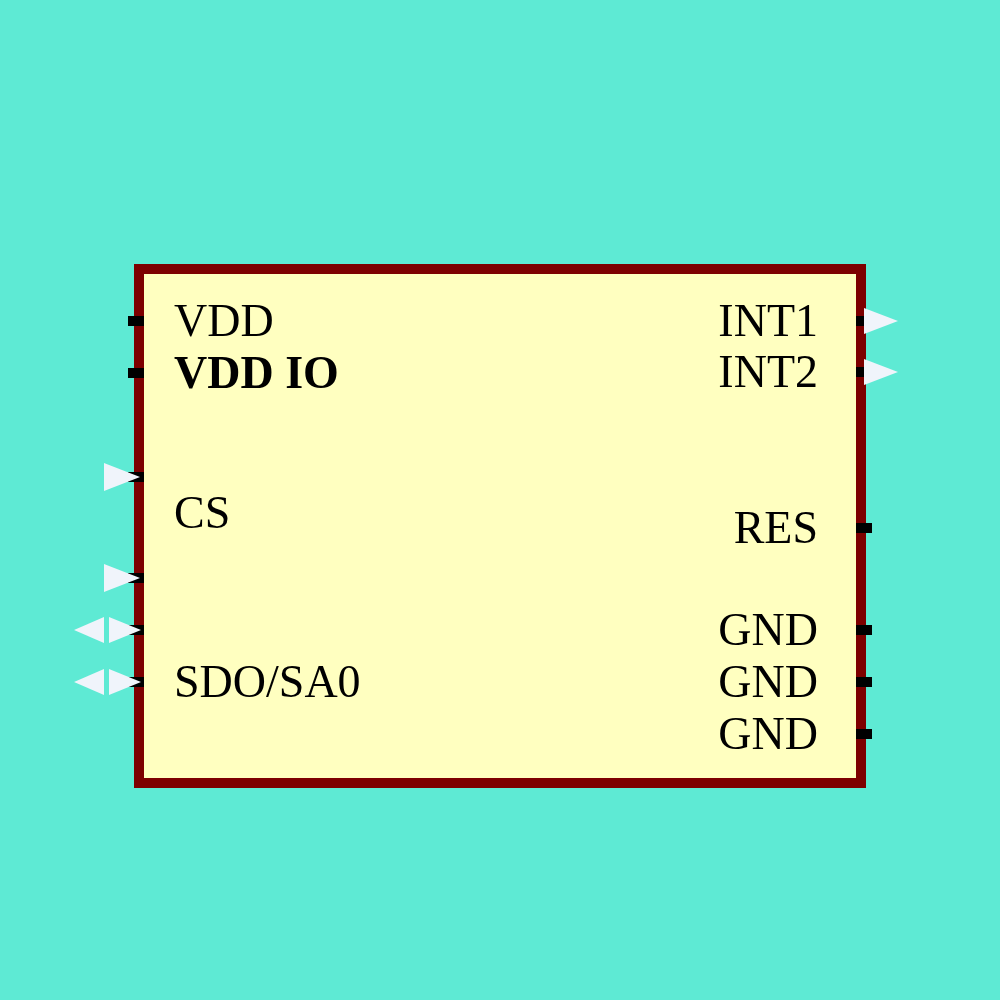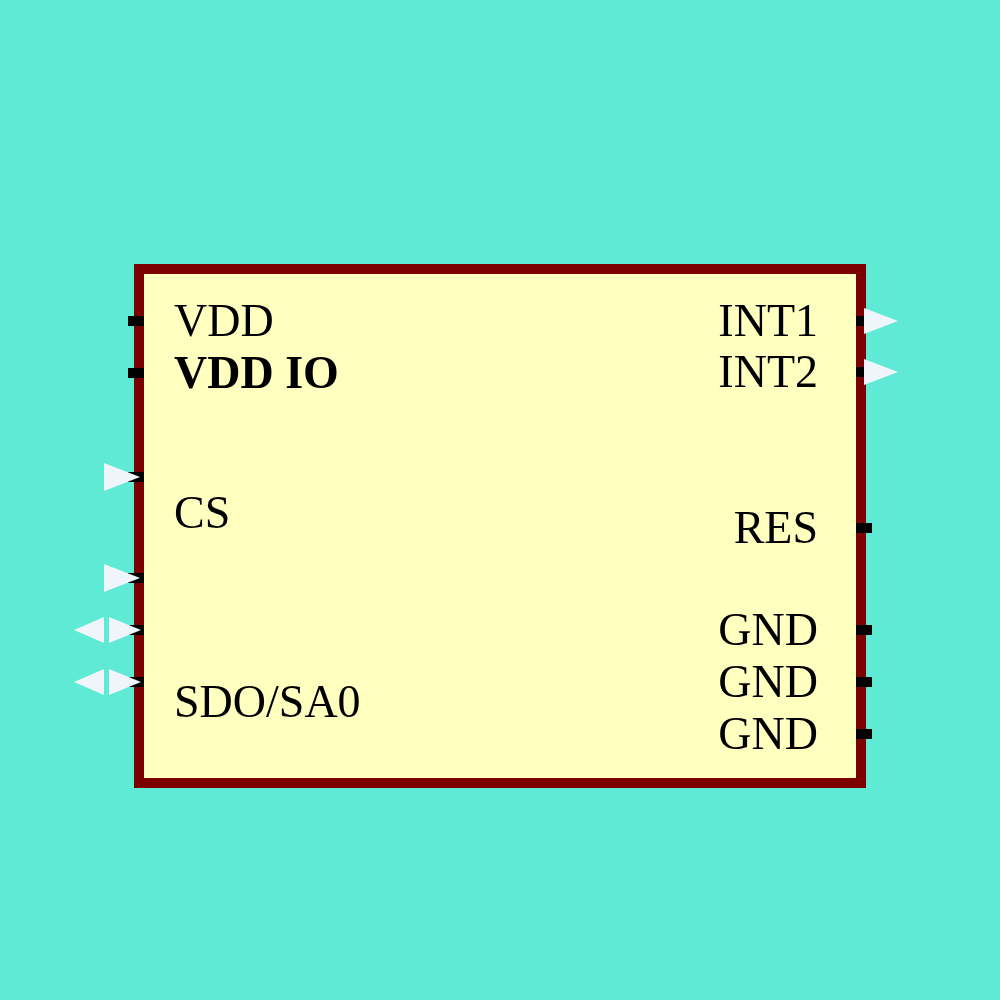--- a/index.html
+++ b/index.html
@@ -43,21 +43,21 @@
   }
   .pin-label.left  { left: 174px; text-align: left; }
   .pin-label.right { right: 182px; text-align: center; }
 
   
   .row-vdd    { top: 298px; }
   .row-vddio  { top: 350px; font-weight: bold; }
   .row-cs     { top: 454px; margin-top: 36px; }
   .row-scl    { top: 555px; }
   .row-sda    { top: 607px; }
-  .row-sdo    { top: 659px; margin-top: 20px; }
+  .row-sdo    { top: 659px; }
   .row-int1   { top: 298px; }
   .row-int2   { top: 349px; }
   .row-res    { top: 505px; }
   .row-gnd1   { top: 607px; }
   .row-gnd2   { top: 659px; }
   .row-gnd3   { top: 711px; }
 </style>
 </head>
 <body>
 

